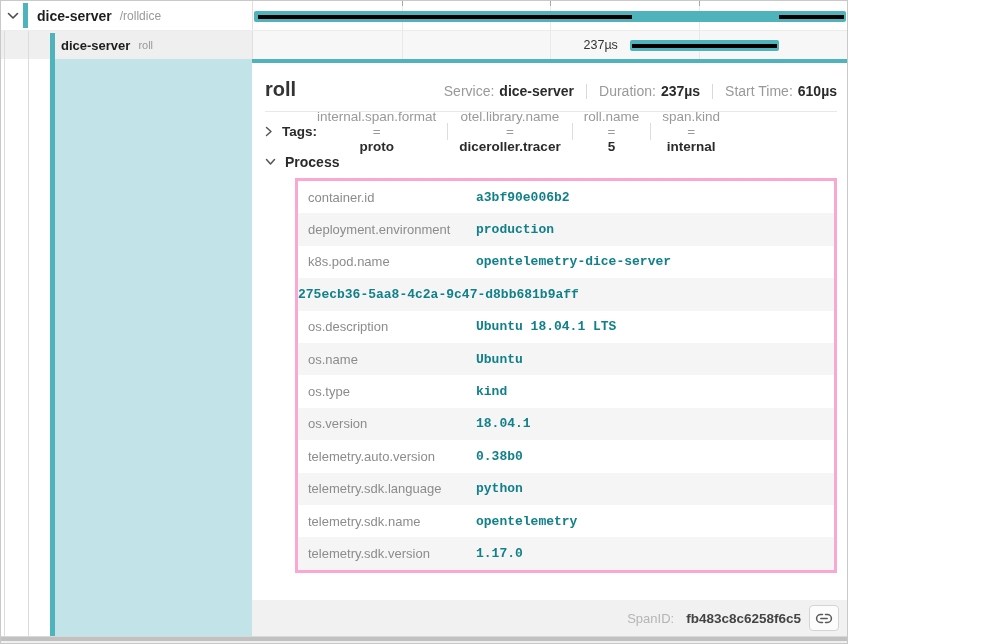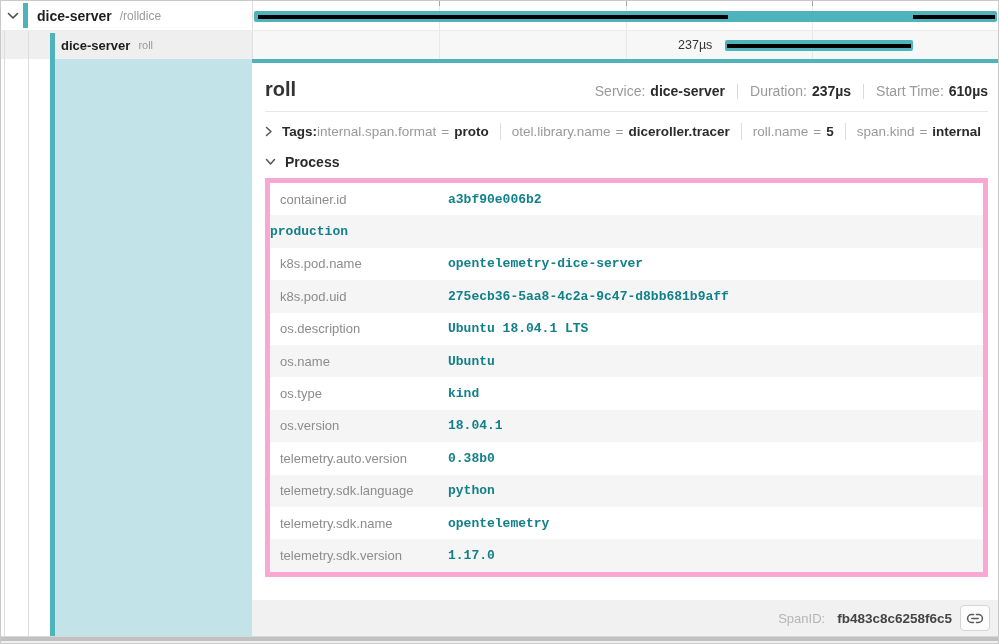--- a/index.html
+++ b/index.html
@@ -1,18 +1,18 @@
 <!DOCTYPE html>
 <html style="--c-accent: #4eb3bb; --c-accent_light: #c2e4e8; --c-critical_path: #000000; --c-value_text: #12808a;"><head>
 <meta charset="utf-8">
 <style>
   * { box-sizing: border-box; margin: 0; padding: 0; }
   body { font-family: "Liberation Sans", sans-serif; background: #fff; }
   .screen {
-    position: relative; width: 999px; height: 644px;
+    position: relative; width: 848px; height: 644px;
     border: 1px solid #c9c9c9; background: #3b82f6; overflow: hidden;
   }
 
   
   .trow { display: flex; width: 100%; }
   .row1 { height: 30px; border-bottom: 1px solid #ececec; background: #fff; }
   .row2 { height: 28px; background: #f0f0f0; }
   .namecol { position: relative; width: 251px; flex: 0 0 251px; height: 100%; }
   .row2 .namecol { background: #efefef; }
   .timeline { position: relative; flex: 1; height: 100%; border-left: 1px solid #e0e0e0; }
@@ -64,31 +64,31 @@
   .d-title { font-size: 20px; font-weight: 600; color: #333; line-height: 26px; }
   .d-meta { display: flex; align-items: center; font-size: 14px; margin-left: 15px; }
   .meta-label { color: #999; }
   .meta-value { color: #2b2b2b; font-weight: bold; margin-left: 5px; }
   .vdiv { width: 1px; height: 15px; background: #d9d9d9; margin: 0 12px; align-self: center; }
 
   .h-divider { border-bottom: 1px solid #e8e8e8; margin-top: 9px; }
 
   .tags-row { display: flex; align-items: center; margin-top: 9px; height: 21px; cursor: pointer; }
   .sec-label { font-weight: bold; font-size: 13.5px; color: #2b2b2b; margin-left: 9px; }
-  .tag-item { display: flex; align-items: center; font-size: 13.5px; }
+  .tag-item { display: flex; align-items: center; font-size: 13.5px; flex-direction: column; }
   .tag-item:first-of-type { margin-left: 12px; }
   .tag-key, .tag-eq { color: #999; }
   .tag-eq { margin: 0 5px; }
   .tag-val { color: #2b2b2b; font-weight: 600; }
   .tag-div { width: 1px; height: 17px; background: #ddd; margin: 0 11px; }
 
   .process-row { display: flex; align-items: center; margin-top: 9px; height: 21px; cursor: pointer; }
   .process-row .sec-label { font-size: 14px; }
 
-  .ptable { margin-top: 6px; border: 5px solid #f9a8d4; background: #fff; }
+  .ptable { margin-top: 6px; border: 3px solid #f9a8d4; background: #fff; margin-left: 30px; }
   .prow { display: flex; align-items: center; height: 32.4px; background: #fff; }
   .prow:nth-child(even) { background: #f5f5f5; }
   .pkey { width: 178px; flex: 0 0 178px; padding-left: 10px; font-size: 13px; color: #8c8c8c; }
   .pval { font-family: "Liberation Mono", monospace; font-size: 13px; font-weight: 600;
     color: var(--c-value_text, #12808a); }
 
   .p-footer { position: absolute; left: 0; right: 0; bottom: 0; height: 36px; background: #f1f1f1;
     display: flex; align-items: center; justify-content: flex-end; padding-right: 8px; }
   .spanid-label { color: #b5b5b5; font-size: 13px; }
   .spanid-value { color: #444; font-size: 13.5px; font-weight: bold; margin-left: 12px; }
@@ -222,28 +222,28 @@
           </span>
           <span class="sec-label">Process</span>
         </div>
 
         <div class="ptable">
           <div class="prow">
             <div class="pkey">container.id</div>
             <div class="pval">a3bf90e006b2</div>
           </div>
           <div class="prow">
+            <div class="pkey">deployment.environment</div>
             <div class="pval">production</div>
           </div>
           <div class="prow">
             <div class="pkey">k8s.pod.name</div>
             <div class="pval">opentelemetry-dice-server</div>
           </div>
           <div class="prow">
-            <div class="pkey">k8s.pod.uid</div>
             <div class="pval">275ecb36-5aa8-4c2a-9c47-d8bb681b9aff</div>
           </div>
           <div class="prow">
             <div class="pkey">os.description</div>
             <div class="pval">Ubuntu 18.04.1 LTS</div>
           </div>
           <div class="prow">
             <div class="pkey">os.name</div>
             <div class="pval">Ubuntu</div>
           </div>

